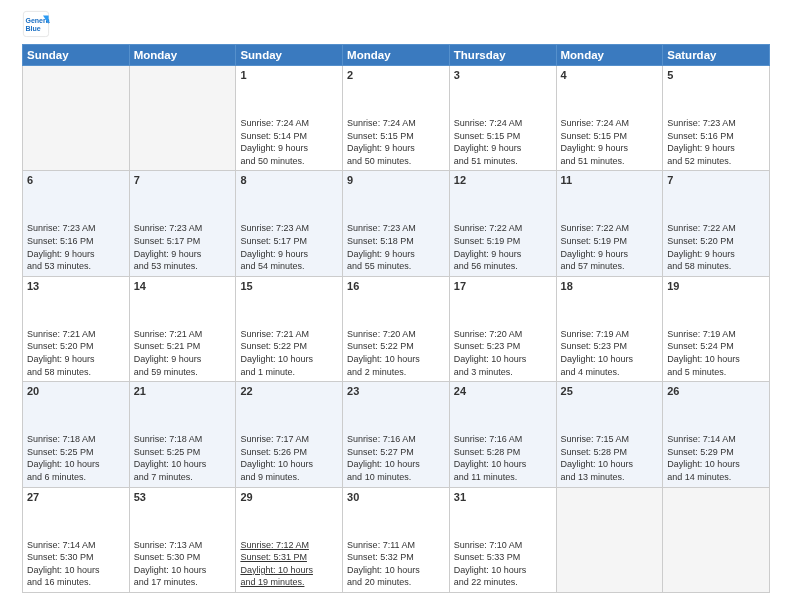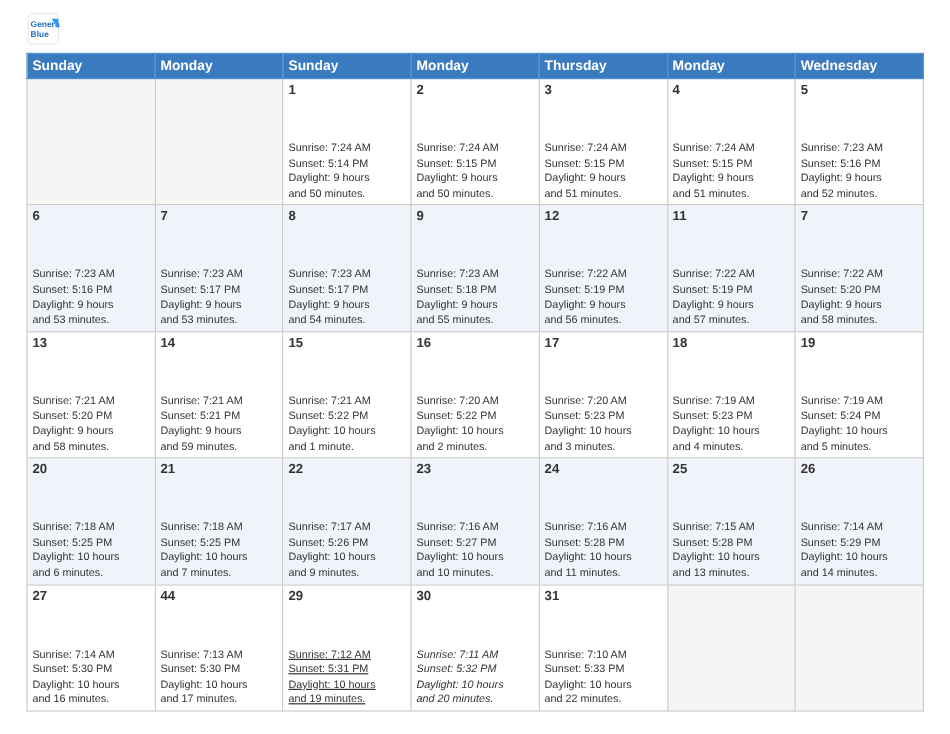--- a/index.html
+++ b/index.html
@@ -113,21 +113,21 @@
 
   <table class="calendar">
     <thead>
       <tr id="header-row">
           <th>Sunday</th>
           <th>Monday</th>
           <th>Sunday</th>
           <th>Monday</th>
           <th>Thursday</th>
           <th>Monday</th>
-          <th>Wednesday</th>
+          <th>Saturday</th>
         </tr>
     </thead>
     <tbody id="calendar-body">
         <tr>
           <td class="empty"></td>
           <td class="empty"></td>
           <td>
             <span class="day-num">1</span>
             <div class="day-info" style="white-space: pre-line;">Sunrise: 7:24 AM
 Sunset: 5:14 PM
@@ -318,36 +318,36 @@
         </tr>
         <tr>
           <td>
             <span class="day-num">27</span>
             <div class="day-info" style="white-space: pre-line;">Sunrise: 7:14 AM
 Sunset: 5:30 PM
 Daylight: 10 hours
 and 16 minutes.</div>
           </td>
           <td>
-            <span class="day-num">44</span>
+            <span class="day-num">53</span>
             <div class="day-info" style="white-space: pre-line;">Sunrise: 7:13 AM
 Sunset: 5:30 PM
 Daylight: 10 hours
 and 17 minutes.</div>
           </td>
           <td>
             <span class="day-num">29</span>
             <div class="day-info" style="white-space: pre-line; text-decoration: underline;">Sunrise: 7:12 AM
 Sunset: 5:31 PM
 Daylight: 10 hours
 and 19 minutes.</div>
           </td>
           <td>
             <span class="day-num">30</span>
-            <div class="day-info" style="white-space: pre-line; font-style: italic;">Sunrise: 7:11 AM
+            <div class="day-info" style="white-space: pre-line;">Sunrise: 7:11 AM
 Sunset: 5:32 PM
 Daylight: 10 hours
 and 20 minutes.</div>
           </td>
           <td>
             <span class="day-num">31</span>
             <div class="day-info" style="white-space: pre-line;">Sunrise: 7:10 AM
 Sunset: 5:33 PM
 Daylight: 10 hours
 and 22 minutes.</div>

